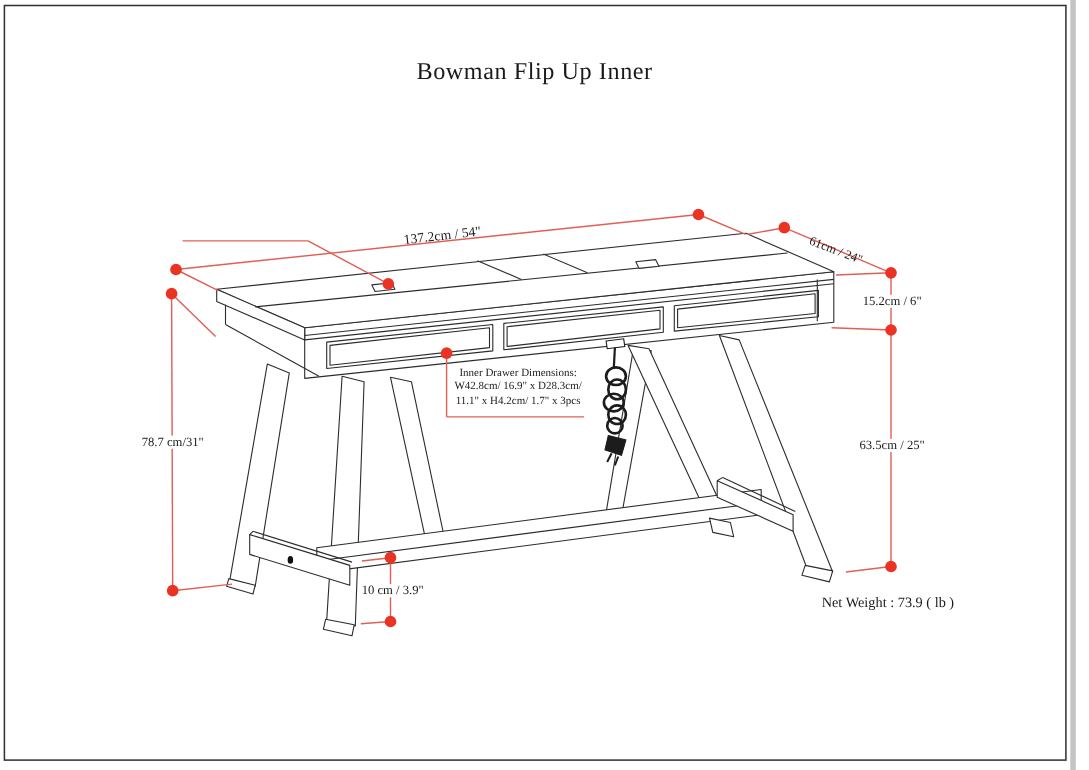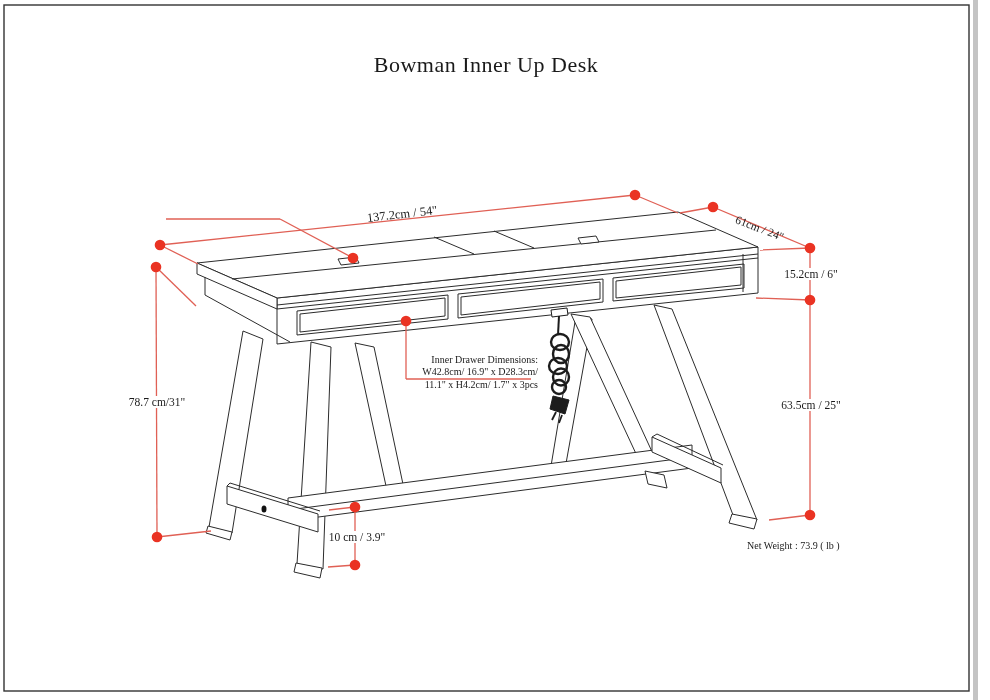--- a/index.html
+++ b/index.html
@@ -3,30 +3,30 @@
 <meta charset="utf-8">
 <style>
   html,body{margin:0;padding:0;background:#fff;}
   #page{position:relative;width:990px;height:700px;background:#fff;overflow:hidden;
         font-family:"Liberation Serif","DejaVu Serif",serif;color:#1a1a1a;}
   #art{position:absolute;left:0;top:0;}
   .lbl{position:absolute;white-space:nowrap;}
   .title{left:0;top:52px;width:972px;text-align:center;font-size:22px;letter-spacing:.5px;}
   .note{font-size:10px;line-height:12.3px;text-align:center;}
   .note-space{left:158px;top:181px;width:132px;}
-  .note-drawer{left:404px;top:354px;width:134px;text-align:right;}
+  .note-drawer{left:404px;top:334px;width:134px;}
   .dim{font-size:11.5px;}
   .onln{background:#fff;padding:0 3px;transform:translateX(-50%);}
   .d137{left:367px;top:211px;font-size:12.5px;transform:rotate(-6.5deg);transform-origin:left center;}
   .d61{left:736px;top:213px;transform:rotate(21deg);transform-origin:left center;}
   .d152{left:811px;top:268px;}
   .d635{left:811px;top:399px;}
   .d787{left:157px;top:396px;}
   .d10{left:357px;top:531px;}
-  .weight{left:747px;top:540px;font-size:10px;}
+  .weight{left:747px;top:540px;font-size:13px;}
   .scrollstrip{position:absolute;left:973px;top:0;width:5px;height:700px;background:#c4c4c4;}
 </style>
 </head>
 <body>
 
 <div id="page">
 
   <svg id="art" width="990" height="700" viewBox="0 0 990 700">
 
     <rect x="4" y="5" width="965" height="686" fill="none" stroke="#333" stroke-width="1.4"></rect>
@@ -124,21 +124,21 @@
       <circle cx="810" cy="515" r="5.3"></circle>
       <circle cx="156" cy="267" r="5.3"></circle>
       <circle cx="157" cy="537" r="5.3"></circle>
       <circle cx="353" cy="258" r="5.3"></circle>
       <circle cx="406" cy="321" r="5.3"></circle>
       <circle cx="355" cy="507" r="5.3"></circle>
       <circle cx="355" cy="565" r="5.3"></circle>
     </g>
   </svg>
 
-  <div class="lbl title">Bowman Inner Up Desk</div>
+  <div class="lbl title">Bowman Flip Up Inner</div>
 
 
   <div class="lbl note note-drawer">
     <div>Inner Drawer Dimensions:</div>
     <div>W42.8cm/ 16.9" x D28.3cm/</div>
     <div>11.1" x H4.2cm/ 1.7" x 3pcs</div>
   </div>
 
   <div class="lbl dim d137">137.2cm / 54"</div>
   <div class="lbl dim d61">61cm / 24"</div>

